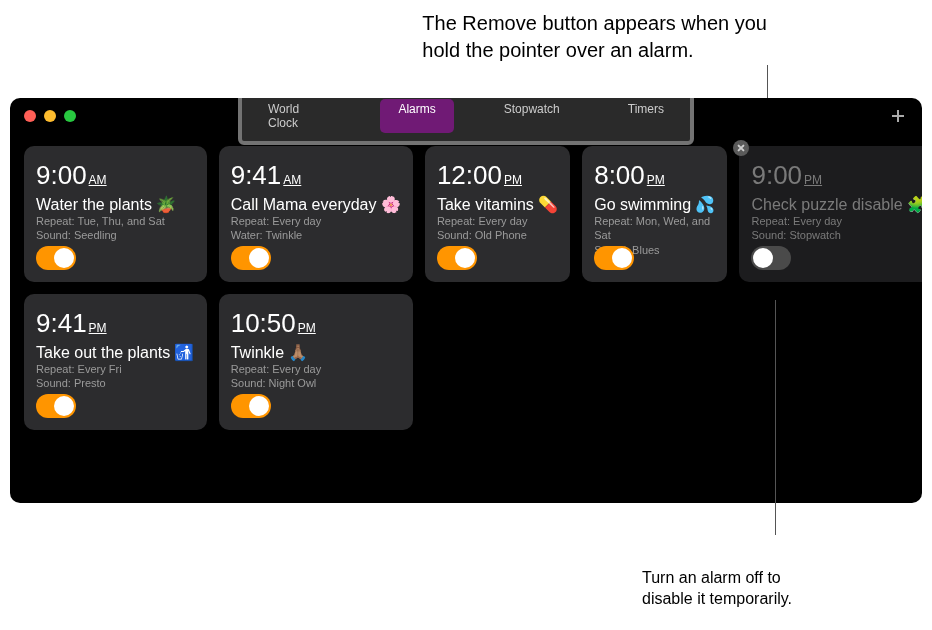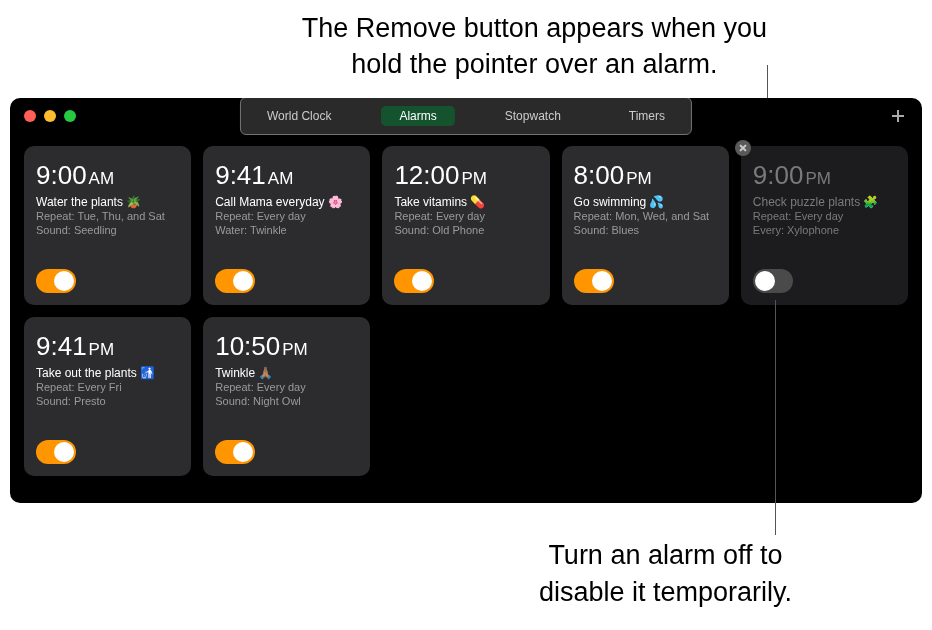--- a/index.html
+++ b/index.html
@@ -11,31 +11,31 @@
       background: #fff;
       font-family: -apple-system, BlinkMacSystemFont, "Helvetica Neue", sans-serif;
       width: 932px;
       height: 630px;
       position: relative;
     }
     .callout-top {
       position: absolute;
       top: 10px;
       right: 165px;
-      text-align: center;
-      font-size: 27px;
+      text-align: left;
+      font-size: 20px;
       color: #000;
       line-height: 1.35;
     }
     .callout-bottom {
       position: absolute;
       bottom: 20px;
       right: 140px;
-      text-align: center;
-      font-size: 27px;
+      text-align: left;
+      font-size: 16px;
       color: #000;
       line-height: 1.35;
     }
     .callout-line-top {
       position: absolute;
       top: 65px;
       left: 767px;
       width: 1px;
       height: 100px;
       background: #555;
@@ -78,32 +78,32 @@
     .tl-min { background: #febc2e; }
     .tl-max { background: #28c840; }
     .tabs {
       position: absolute;
       left: 50%;
       transform: translateX(-50%);
       display: flex;
       background: #2a2a2a;
       border-radius: 6px;
       padding: 8px;
-      border: 1px solid #737373;
+      border: 4px solid #737373;
       gap: 32px;
     }
     .tab {
       padding: 3px 18px;
       font-size: 12px;
       color: #ccc;
       border-radius: 5px;
       cursor: pointer;
     }
     .tab.active {
-      background: #14532d;
+      background: #701a75;
       color: #fff;
     }
     .add-button {
       position: absolute;
       right: 14px;
       top: 8px;
       width: 20px;
       height: 20px;
       color: #aaa;
       cursor: pointer;
@@ -122,46 +122,47 @@
       display: grid;
       grid-template-columns: repeat(5, 1fr);
       gap: 12px;
       padding: 12px 14px;
     }
     .alarm-card {
       background: #2c2c2e;
       border-radius: 10px;
       padding: 14px 12px 12px 12px;
       position: relative;
-      height: 159px;
+      height: 136px;
     }
     .alarm-card.dimmed {
       background: #1c1c1e;
     }
     .alarm-card.dimmed .alarm-time,
     .alarm-card.dimmed .alarm-period,
     .alarm-card.dimmed .alarm-label,
     .alarm-card.dimmed .alarm-detail {
       color: #7a7a7a;
     }
     .alarm-time {
       color: #fff;
       font-size: 26px;
       font-weight: 400;
       display: flex;
       align-items: baseline;
       gap: 2px;
     }
     .alarm-period {
-      font-size: 17px;
+      font-size: 12px;
       font-weight: 400;
+      text-decoration: underline;
     }
     .alarm-label {
       color: #fff;
-      font-size: 12px;
+      font-size: 16px;
       margin-top: 4px;
       white-space: nowrap;
       overflow: hidden;
     }
     .alarm-detail {
       color: #9a9a9a;
       font-size: 11px;
       line-height: 1.3;
     }
     .toggle {
@@ -294,23 +295,23 @@
         <div class="remove-badge">
           <svg viewBox="0 0 10 10">
             <line x1="2" y1="2" x2="8" y2="8"></line>
             <line x1="8" y1="2" x2="2" y2="8"></line>
           </svg>
         </div>
         <div class="alarm-time">
           <span>9:00</span>
           <span class="alarm-period">PM</span>
         </div>
-        <div class="alarm-label">Check puzzle plants 🧩</div>
+        <div class="alarm-label">Check puzzle disable 🧩</div>
         <div class="alarm-detail">Repeat: Every day</div>
-        <div class="alarm-detail">Every: Xylophone</div>
+        <div class="alarm-detail">Sound: Stopwatch</div>
         <div class="toggle off">
           <div class="toggle-knob"></div>
         </div>
       </div>
       <div class="alarm-card">
         <div class="alarm-time">
           <span>9:41</span>
           <span class="alarm-period">PM</span>
         </div>
         <div class="alarm-label">Take out the plants 🚮</div>

